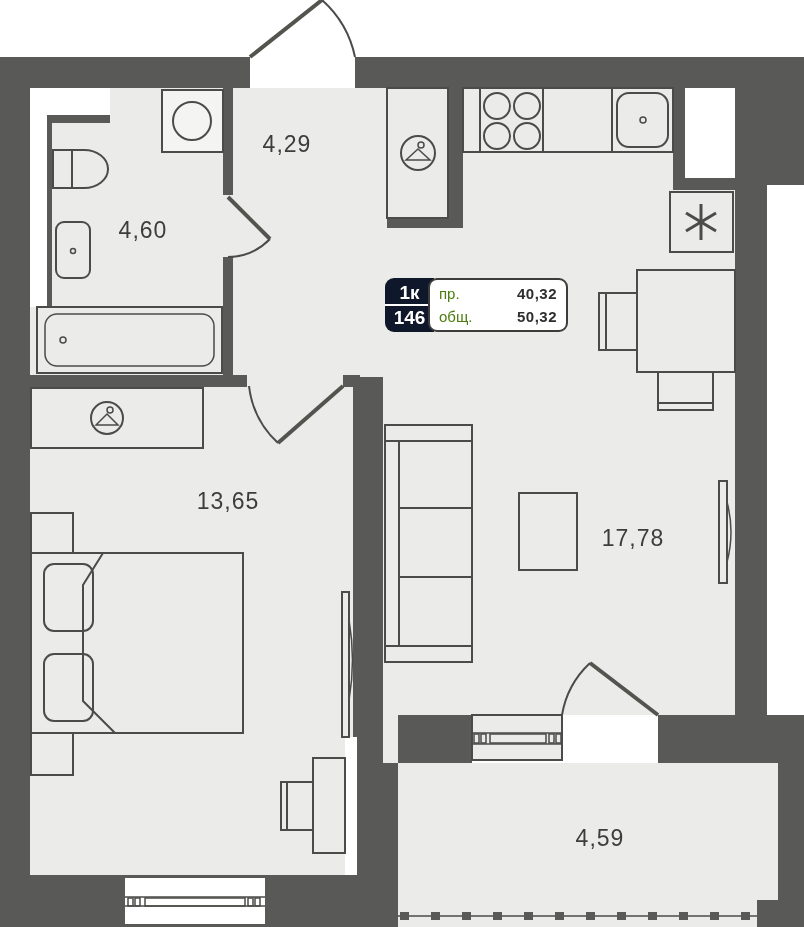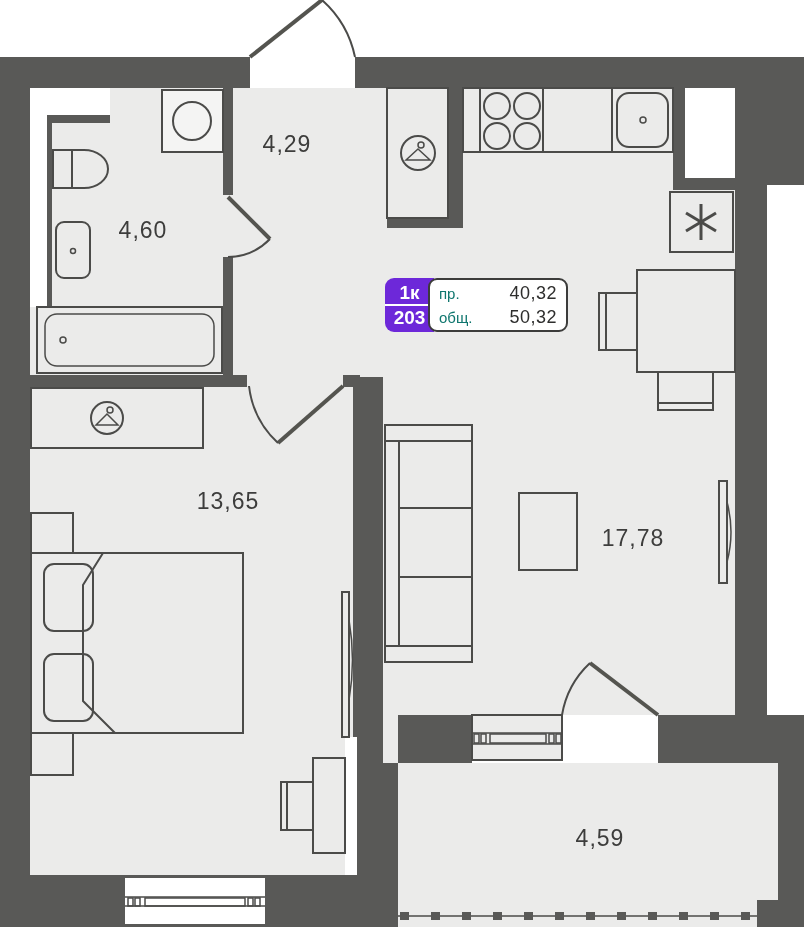--- a/index.html
+++ b/index.html
@@ -11,29 +11,29 @@
   .white{fill:#ffffff;}
   .fx{fill:#ebebea;stroke:#4b4b49;stroke-width:2;}
   .fxw{fill:#f4f4f3;stroke:#4b4b49;stroke-width:2;}
   .ln{fill:none;stroke:#4b4b49;stroke-width:2;}
   .ln15{fill:none;stroke:#4b4b49;stroke-width:1.5;}
   .leaf{fill:none;stroke:#54544f;stroke-width:4;}
   .arc{fill:none;stroke:#4b4b49;stroke-width:2;}
   text.room{font-size:23px;fill:#3d3d3c;letter-spacing:1px;text-anchor:middle;}
   
   .badge{position:absolute;left:385px;top:278px;display:flex;align-items:stretch;height:54px;z-index:5;}
-  .badge-green{background:#6d28d9;color:#fff;border-radius:9px 0 0 9px;width:49px;
+  .badge-green{background:#0f172a;color:#fff;border-radius:9px 0 0 9px;width:49px;
       display:flex;flex-direction:column;justify-content:center;align-items:center;}
   .badge-green .bg-row{font-weight:bold;font-size:19px;line-height:23px;}
   .badge-green .bg-row + .bg-row{border-top:2px solid #fff;width:100%;text-align:center;}
   .badge-white{background:#fff;border:2px solid #3c3c3b;border-radius:9px;margin-left:-6px;
       width:118px;display:flex;flex-direction:column;justify-content:center;padding:0 9px;gap:1px;}
   .badge-white .bw-row{display:flex;justify-content:space-between;align-items:baseline;line-height:22px;}
-  .badge-white .lbl{font-size:15px;color:#0f766e;}
-  .badge-white .val{font-size:18px;font-weight:normal;color:#2e2e2d;letter-spacing:0.5px;}
+  .badge-white .lbl{font-size:15px;color:#4d7c0f;}
+  .badge-white .val{font-size:15px;font-weight:bold;color:#2e2e2d;letter-spacing:0.5px;}
 </style>
 </head>
 <body>
 
 <div id="stage">
 <svg id="plan-svg" width="804" height="927" viewBox="0 0 804 927">
 
   <rect class="floor" x="30" y="88" width="737" height="627"></rect>
   <rect class="floor" x="30" y="715" width="368" height="160"></rect>
   <rect class="floor" x="398" y="763" width="380" height="164"></rect>
@@ -200,21 +200,21 @@
   <text class="room" x="143" y="238">4,60</text>
   <text class="room" x="287" y="152">4,29</text>
   <text class="room" x="228" y="509">13,65</text>
   <text class="room" x="633" y="546">17,78</text>
   <text class="room" x="600" y="846">4,59</text>
 </svg>
 
   <div class="badge">
     <div class="badge-green">
       <div class="bg-row">1к</div>
-      <div class="bg-row">203</div>
+      <div class="bg-row">146</div>
     </div>
     <div class="badge-white">
       <div class="bw-row">
         <span class="lbl">пр.</span>
         <span class="val">40,32</span>
       </div>
       <div class="bw-row">
         <span class="lbl">общ.</span>
         <span class="val">50,32</span>
       </div>

